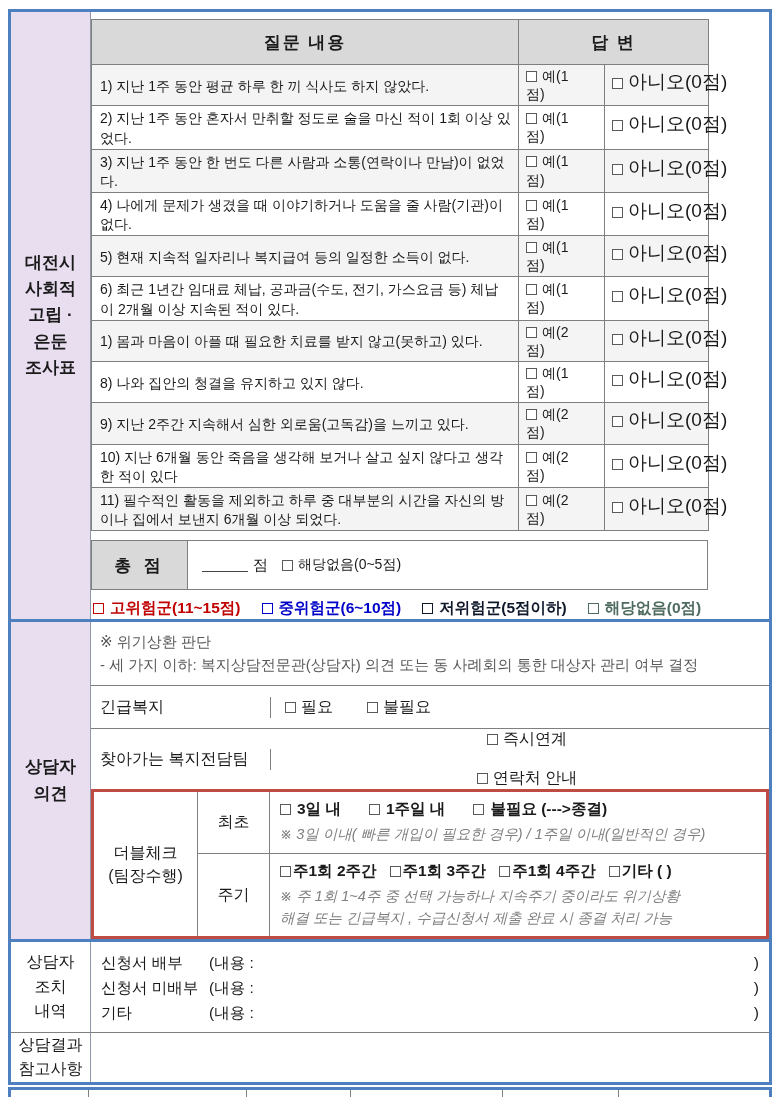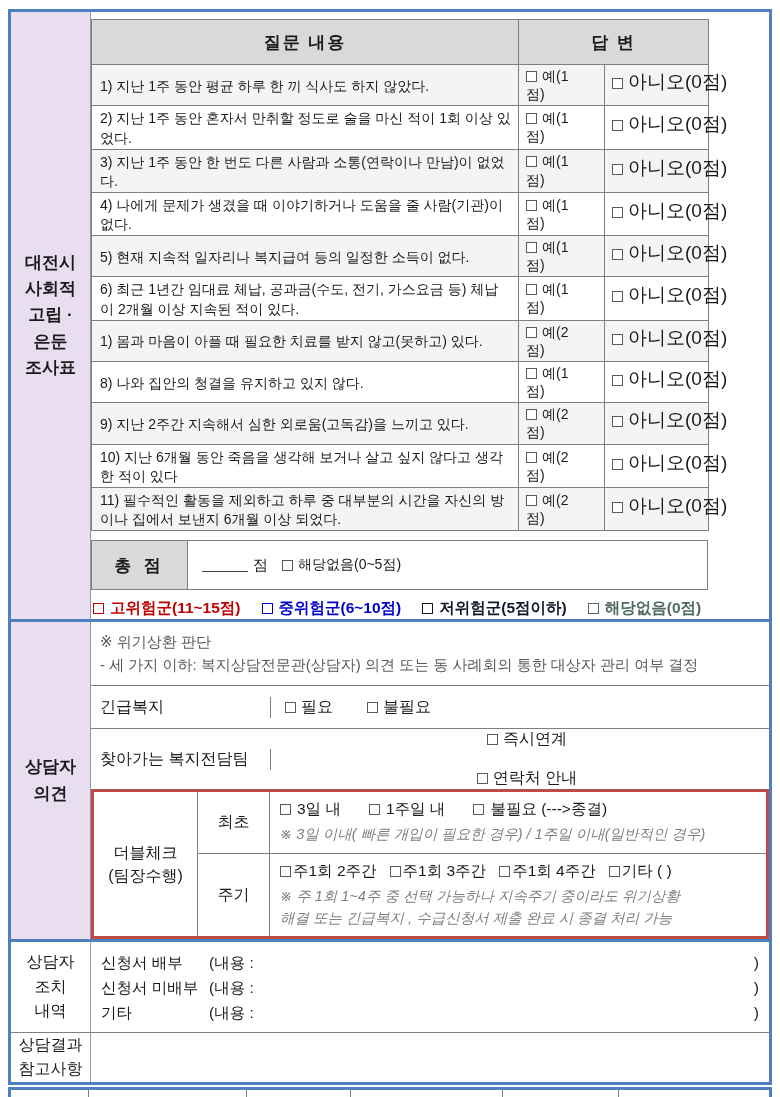--- a/index.html
+++ b/index.html
@@ -58,21 +58,21 @@
 
   .red-box { border:3px solid #bf4b45; display:flex; align-items:stretch; }
   .dc-col1 { width:104px; flex:0 0 104px; border-right:1px solid #7f7f7f; display:flex; align-items:center;
     justify-content:center; text-align:center; font-size:16px; line-height:1.45; white-space:pre-line; }
   .dc-right { flex:1; display:flex; flex-direction:column; min-width:0; }
   .dc-row { display:flex; align-items:stretch; }
   .dc-row.first { border-bottom:1px solid #7f7f7f; }
   .dc-stage { width:72px; flex:0 0 72px; border-right:1px solid #7f7f7f; display:flex; align-items:center;
     justify-content:center; font-size:16px; }
   .dc-content { flex:1; padding:7px 6px 7px 10px; min-width:0; }
-  .dc-opts { display:flex; align-items:center; font-size:15.5px; font-weight:normal; gap:28px; white-space:pre; }
+  .dc-opts { display:flex; align-items:center; font-size:15.5px; font-weight:bold; gap:28px; white-space:pre; }
   .dc-opts.tight { gap:13px; }
   .dc-opts .opt-item .cb { margin-right:6px; }
   .dc-opts.tight .opt-item .cb { margin-right:2px; }
   .dc-note { margin-top:4px; font-size:14.5px; line-height:1.5; color:#7f7f7f; white-space:pre-line;font-style:italic; }
 
   
   .action-content { padding:8px 10px 6px 10px; }
   .action-line { display:flex; align-items:baseline; font-size:15.5px; line-height:1.62; }
   .action-label { width:108px; flex:0 0 108px; }
   .action-fill { flex:1; }

